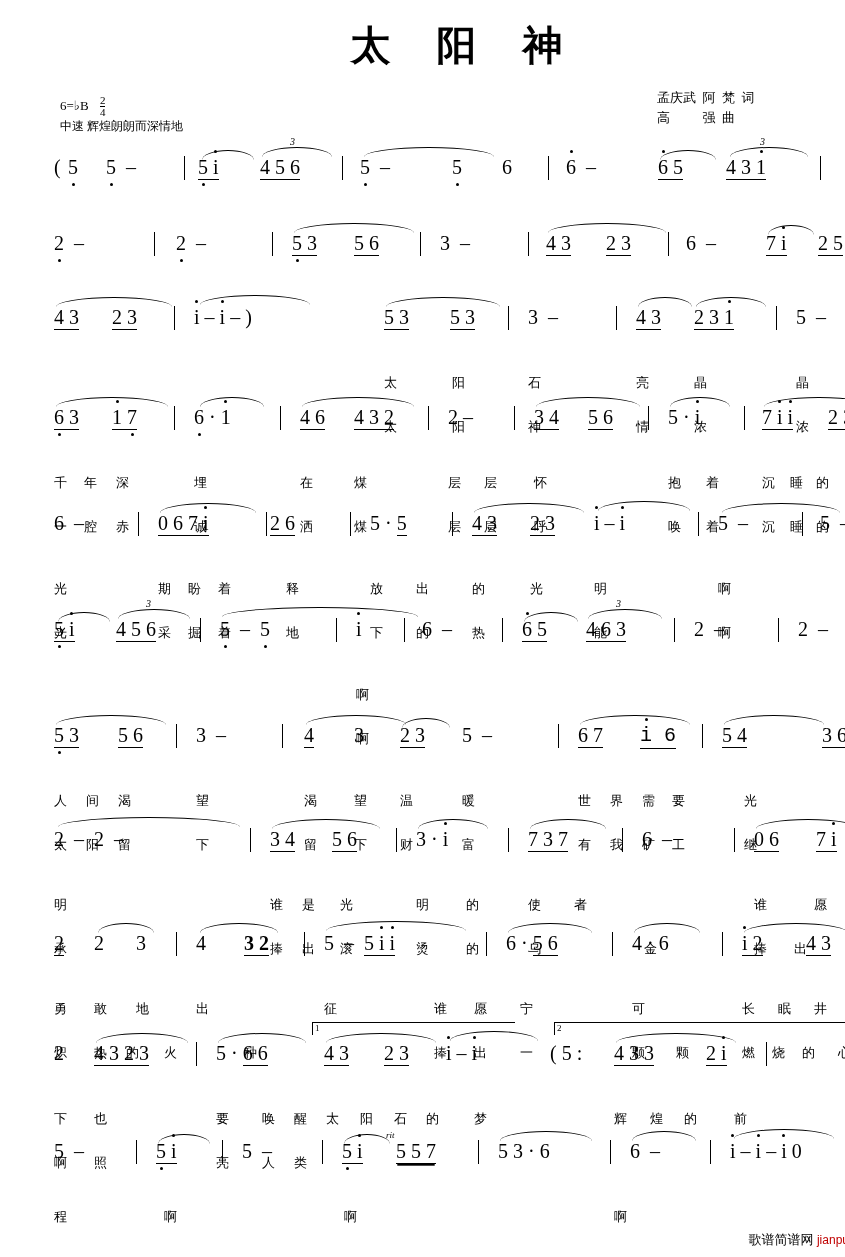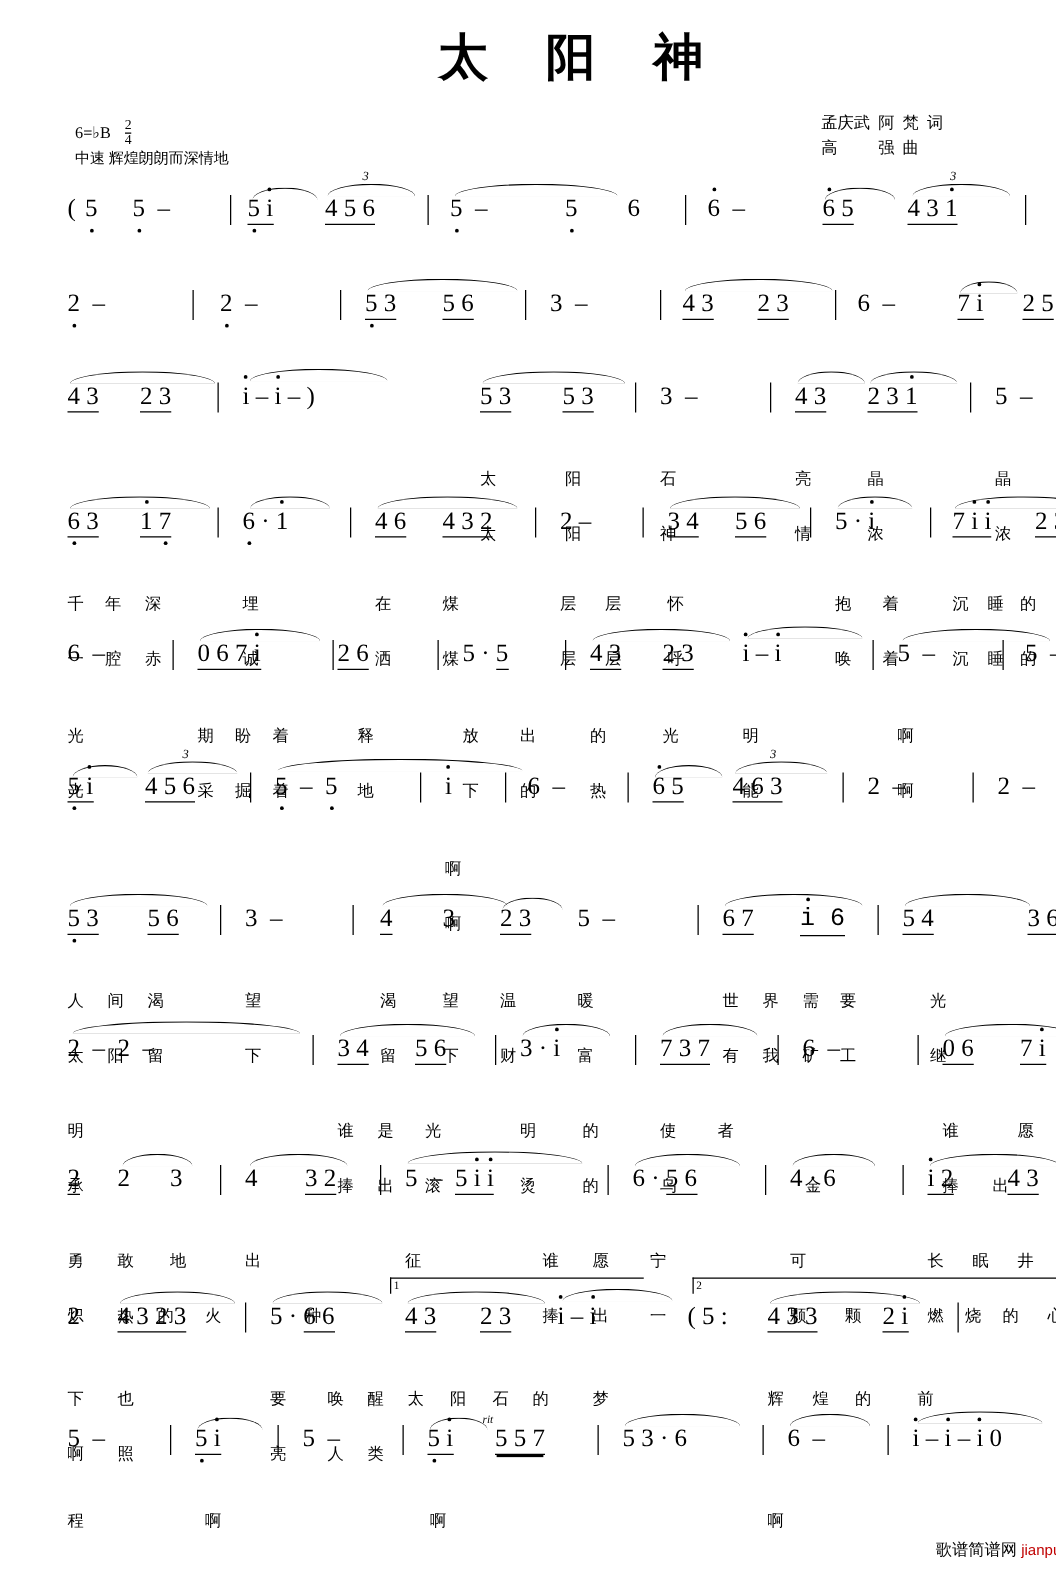--- a/index.html
+++ b/index.html
@@ -498,21 +498,21 @@
     </div>
   </div>
 
   <div class="system" style="top:932px;">
     <div class="noterow">
       <span class="cell" style="left:0px;"><span class="u1">2</span></span>
       <span class="cell" style="left:40px;">2</span>
       <span class="cell" style="left:82px;">3</span>
       <span class="cell" style="left:122px;"><span class="bar"></span></span>
       <span class="cell" style="left:142px;">4</span>
-      <span class="cell" style="left:190px;"><span class="u1">3&nbsp;2</span></span>
+      <span class="cell" style="left:190px;font-weight:bold;"><span class="u1">3&nbsp;2</span></span>
       <span class="cell" style="left:250px;"><span class="bar"></span></span>
       <span class="cell" style="left:270px;">5&nbsp;&nbsp;–&nbsp;&nbsp;<span class="u1">5&nbsp;<span class="n dotup">i</span>&nbsp;<span class="n dotup">i</span></span></span>
       <span class="cell" style="left:432px;"><span class="bar"></span></span>
       <span class="cell" style="left:452px;">6&nbsp;·&nbsp;<span class="u1">5&nbsp;6</span></span>
       <span class="cell" style="left:558px;"><span class="bar"></span></span>
       <span class="cell" style="left:578px;">4&nbsp;·&nbsp;6</span>
       <span class="cell" style="left:668px;"><span class="bar"></span></span>
       <span class="cell" style="left:688px;"><span class="u1"><span class="n dotup">i</span>&nbsp;2</span></span>
       <span class="cell" style="left:752px;"><span class="u1">4&nbsp;3</span></span>
       <span class="slur" style="left:44px;top:-9px;width:56px;"></span>

